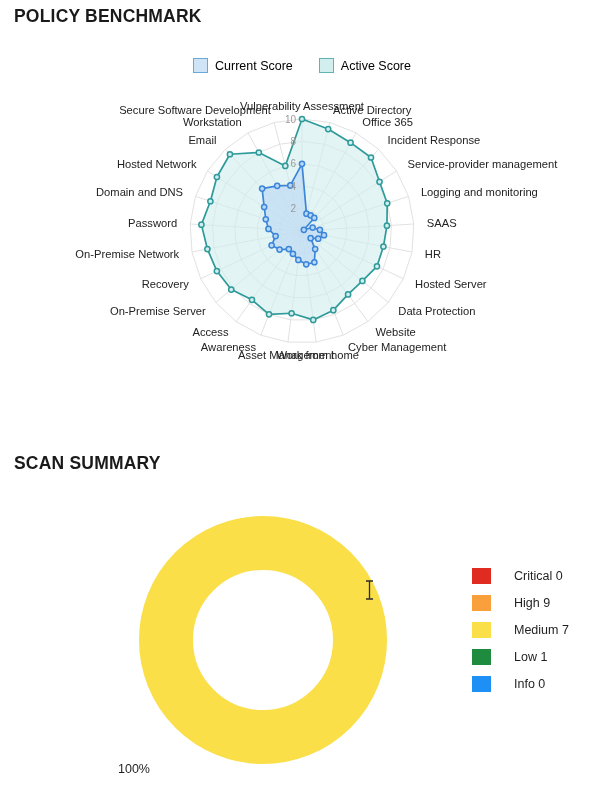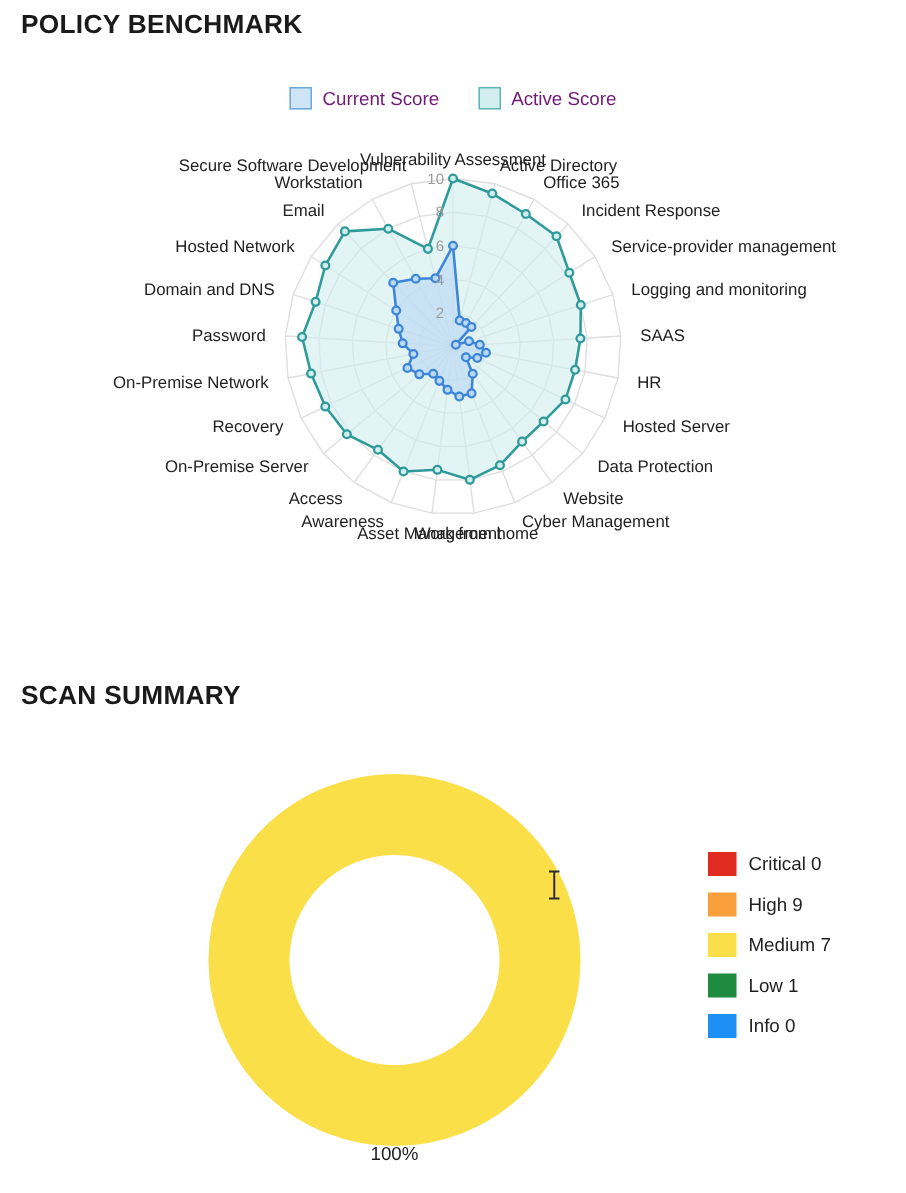--- a/index.html
+++ b/index.html
@@ -28,53 +28,53 @@
     display: flex; justify-content: center; align-items: center;
     gap: 26px;
   }
   .legend-entry { display: flex; align-items: center; gap: 7px; }
   .legend-swatch {
     width: 15px; height: 15px;
     border: 1.5px solid #6aa8d8;
     background: #cfe4f7;
   }
   .legend-swatch.target { border-color: #5fb5b5; background: #d2eeee; }
-  .legend-text { font-size: 12.5px; color: #701a75; }
+  .legend-text { font-size: 12.5px; color: #000000; }
 
   
   #radar-wrap { position: absolute; left: 0; top: 84px; width: 604px; height: 310px; }
   #radar-svg  { display: block; }
   .axis-tick-label {
     font-size: 10px; fill: #9a9a9a;
     font-family: "Liberation Sans", sans-serif;
   }
   .radar-cat-label {
     font-size: 11.2px; fill: #222222;
     font-family: "Liberation Sans", sans-serif;
   }
 
   
   #donut-wrap { position: absolute; left: 118px; top: 495px; width: 290px; height: 290px; }
   #donut-pct {
     position: absolute; left: 118px; top: 762px; width: 290px;
-    text-align: center; font-size: 12.5px; color: #1f1f1f;
+    text-align: left; font-size: 12.5px; color: #1f1f1f;
   }
 
   
   #text-cursor {
     position: absolute; left: 364px; top: 580px;
     width: 11px; height: 20px; pointer-events: none;
   }
 
   
   #severity-legend {
     position: absolute; left: 472px; top: 568px;
     display: flex; flex-direction: column; gap: 11px;
   }
-  .sev-entry { display: flex; align-items: center; gap: 8px; height: 16px; }
+  .sev-entry { display: flex; align-items: center; gap: 23px; height: 16px; }
   .sev-swatch { width: 19px; height: 16px; flex: 0 0 19px; }
   .sev-label { font-size: 12.5px; color: #1f1f1f; white-space: nowrap; }
 </style>
 </head>
 <body>
 
 <div class="page">
 
   <div class="section-title" id="policy-title">POLICY BENCHMARK</div>
 

